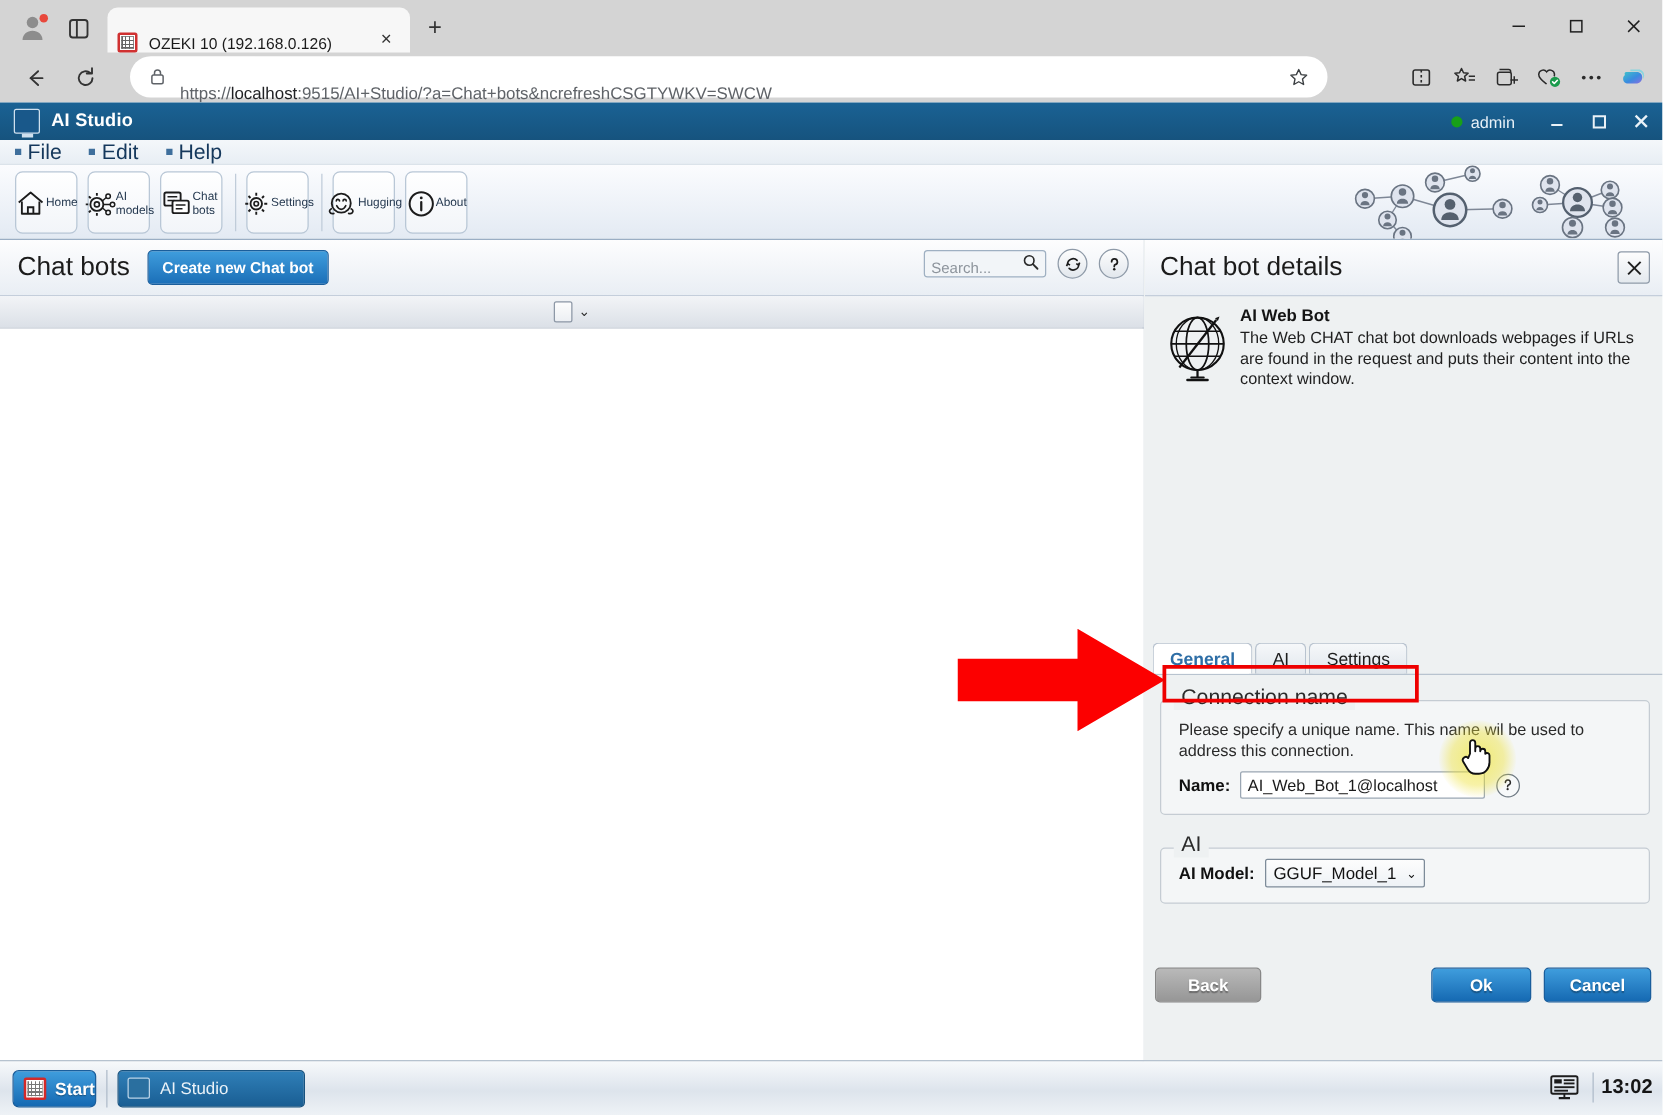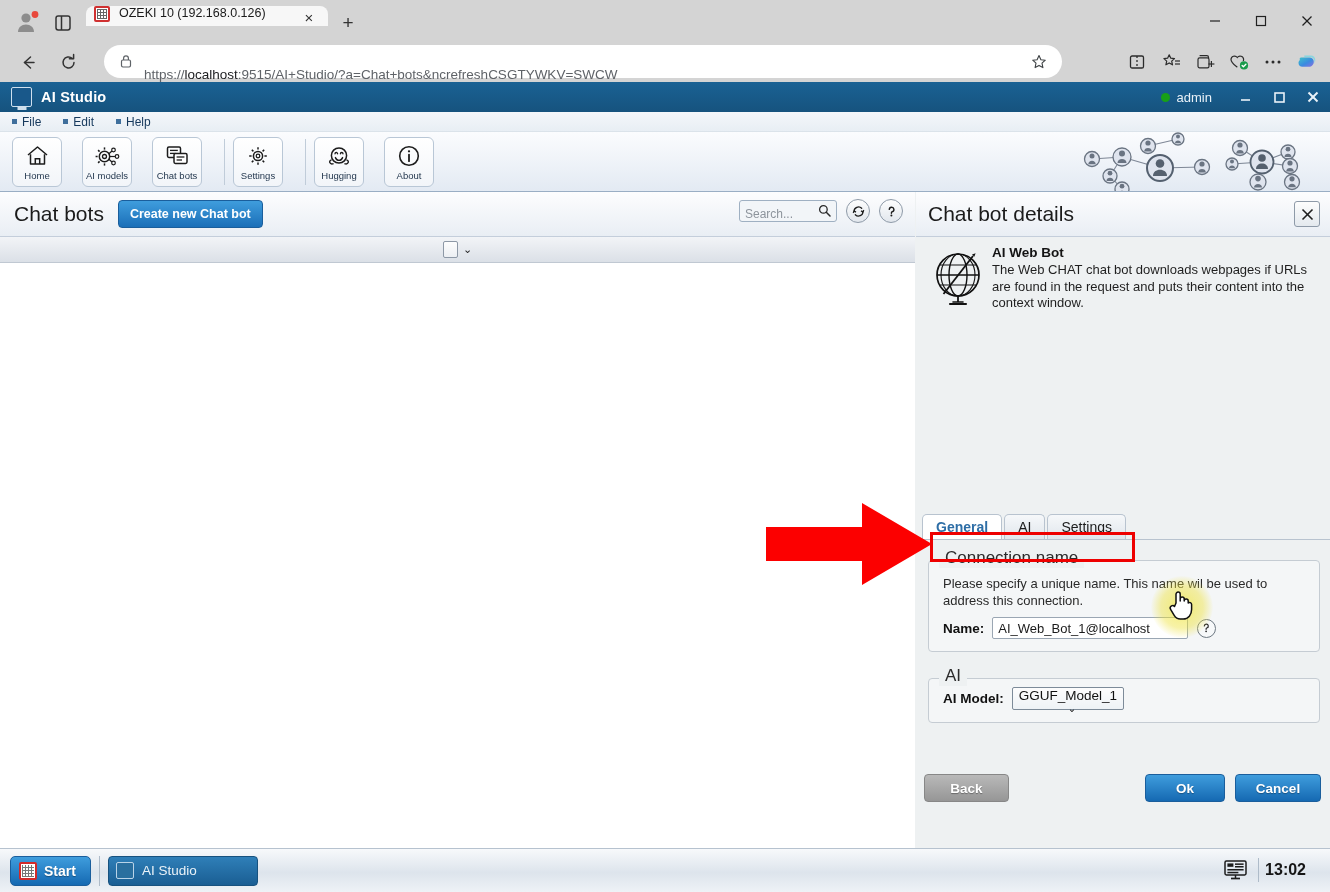--- a/index.html
+++ b/index.html
@@ -18,23 +18,23 @@
   }
   .tabstrip { position: absolute; left: 0; top: 0; width: 1330px; height: 42px; }
   .profile-btn {
     position: absolute; left: 14px; top: 10px; width: 28px; height: 26px;
     cursor: pointer;
   }
   .tablist-btn {
     position: absolute; left: 50px; top: 10px; width: 26px; height: 26px; cursor: pointer;
   }
   .tab {
-    position: absolute; left: 86px; top: 6px; width: 242px; height: 20px;
+    position: absolute; left: 86px; top: 6px; width: 242px; height: 36px;
     background: #f7f7f7; border-radius: 8px 8px 0 0;
-    display: flex; align-items: flex-start; padding: 0 8px; cursor: pointer;
+    display: flex; align-items: flex-end; padding: 0 8px; cursor: pointer;
   }
   .tab-fav {
     width: 16px; height: 16px; flex: 0 0 16px; margin-right: 9px;
     border: 2px solid #d03131; background: #fff; border-radius: 2px;
     position: relative; overflow: hidden;
   }
   .tab-fav::before {
     content: ""; position: absolute; inset: 1px;
     background:
       repeating-linear-gradient(0deg, #666 0 1px, transparent 1px 3px),
@@ -121,37 +121,37 @@
     color: #eaf2f8; cursor: pointer; font-size: 13px;
   }
 
   .menubar {
     position: absolute; left: 0; top: 30px; width: 1330px; height: 20px;
     background: linear-gradient(180deg,#f4f7fa 0%, #e8eef4 100%);
     display: flex; align-items: center; padding-left: 12px;
     border-bottom: 1px solid #dbe3ea;
   }
   .menuitem {
-    font-size: 12px; color: #15385c; margin-right: 22px; cursor: pointer;
+    font-size: 17px; color: #15385c; margin-right: 22px; cursor: pointer;
     display: flex; align-items: center;
   }
   .menuitem::before {
     content: ""; width: 5px; height: 5px; background: #3f6f9c; margin-right: 5px;
   }
 
   .toolbar {
     position: absolute; left: 0; top: 50px; width: 1330px; height: 60px;
     background: linear-gradient(180deg,#fbfcfe 0%, #e3eaf3 100%);
     border-bottom: 1px solid #9aaec4;
     display: flex; align-items: center; padding-left: 12px;
   }
   .tbtn {
     width: 50px; height: 50px; background: linear-gradient(180deg,#ffffff 0%,#f2f5f9 100%);
-    border: 1px solid #b9c7d6; border-radius: 6px; margin-right: 20px;
-    display: flex; flex-direction: column; align-items: center; justify-content: center;
+    border: 1px solid #b9c7d6; border-radius: 6px; margin-right: 8px;
+    display: flex; align-items: center; justify-content: center;
     cursor: pointer;
   }
   .tbtn .ticon { height: 26px; display: flex; align-items: flex-end; }
   .tbtn .tlabel { font-size: 9.5px; color: #24384f; margin-top: 2px; }
   .tsep { width: 1px; height: 46px; background: #c0ccd9; margin: 0 8px 0 2px; }
   .toolbar-art {
     position: absolute; right: 0; top: 0; width: 280px; height: 59px;
     overflow: hidden; pointer-events: none;
   }
 
@@ -262,21 +262,21 @@
   }
   .helpmark {
     width: 19px; height: 19px; border-radius: 50%; border: 1px solid #6d7882;
     margin-left: 9px; display: flex; align-items: center; justify-content: center;
     font-size: 12px; color: #2a2a2a; cursor: pointer; background: #f7f9fa;
   }
   .selectbox {
     height: 23px; border: 1px solid #7d8b99; border-radius: 2px;
     background: linear-gradient(180deg,#fdfdfd 0%, #eef2f6 100%);
     font-size: 13.5px; color: #111; padding: 0 6px;
-    display: flex; align-items: center; cursor: pointer; flex-direction: column;
+    display: flex; align-items: center; cursor: pointer;
   }
   .sel-chev { margin-left: 8px; font-size: 10px; }
 
   .highlight-box {
     position: absolute; left: 930px; top: 532px; width: 205px; height: 30px;
     border: 3px solid #ee0000; pointer-events: none; z-index: 30;
   }
   .red-arrow { position: absolute; left: 766px; top: 503px; z-index: 29; pointer-events: none; }
 
   .footer-btns { position: absolute; left: 1px; top: 580px; width: 334px; height: 40px; }
@@ -308,21 +308,21 @@
   }
   .cursor-hand { position: absolute; left: 1168px; top: 589px; z-index: 32; pointer-events: none; }
 
   
   .taskbar {
     position: absolute; left: 0; bottom: 0; width: 1330px; height: 44px;
     background: linear-gradient(180deg,#f7f9fb 0%, #dde4ec 55%, #eef2f6 100%);
     border-top: 1px solid #b6c2cf; display: flex; align-items: center;
   }
   .start-btn {
-    margin-left: 10px; height: 30px; padding: 0 14px 0 8px;
+    margin-left: 10px; height: 30px; padding: 0 0 0 8px;
     background: linear-gradient(180deg,#3f9ddd 0%, #1569b2 100%);
     border: 1px solid #1a5e9c; border-radius: 5px;
     display: flex; align-items: center; cursor: pointer;
   }
   .start-ico {
     width: 18px; height: 18px; border: 2px solid #d22a2a; background: #fff;
     border-radius: 2px; margin-right: 7px; position: relative; overflow: hidden;
   }
   .start-ico::before {
     content: ""; position: absolute; inset: 1px;
@@ -339,21 +339,21 @@
     min-width: 150px;
   }
   .task-ico {
     width: 18px; height: 17px; border: 1.5px solid #b9d3e8; border-radius: 2px;
     margin-right: 8px; background: #2a6f9f;
   }
   .task-label { color: #eaf2f8; font-size: 13.5px; }
   .tray { position: absolute; right: 0; bottom: 0; height: 44px; display: flex; align-items: center; }
   .tray-ico { width: 34px; display: flex; justify-content: center; cursor: pointer; }
   .tray-sep { width: 1px; height: 24px; background: #aebbc9; margin: 0 6px; }
-  .clock { font-size: 16px; color: #151515; margin-right: 24px; font-weight: bold; }
+  .clock { font-size: 16px; color: #151515; margin-right: 8px; font-weight: bold; }
 </style>
 </head>
 <body>
 
 <div id="root">
 
   <div class="browser-top">
     <div class="tabstrip">
       <div class="profile-btn">
         <svg width="28" height="26" viewBox="0 0 28 26">

